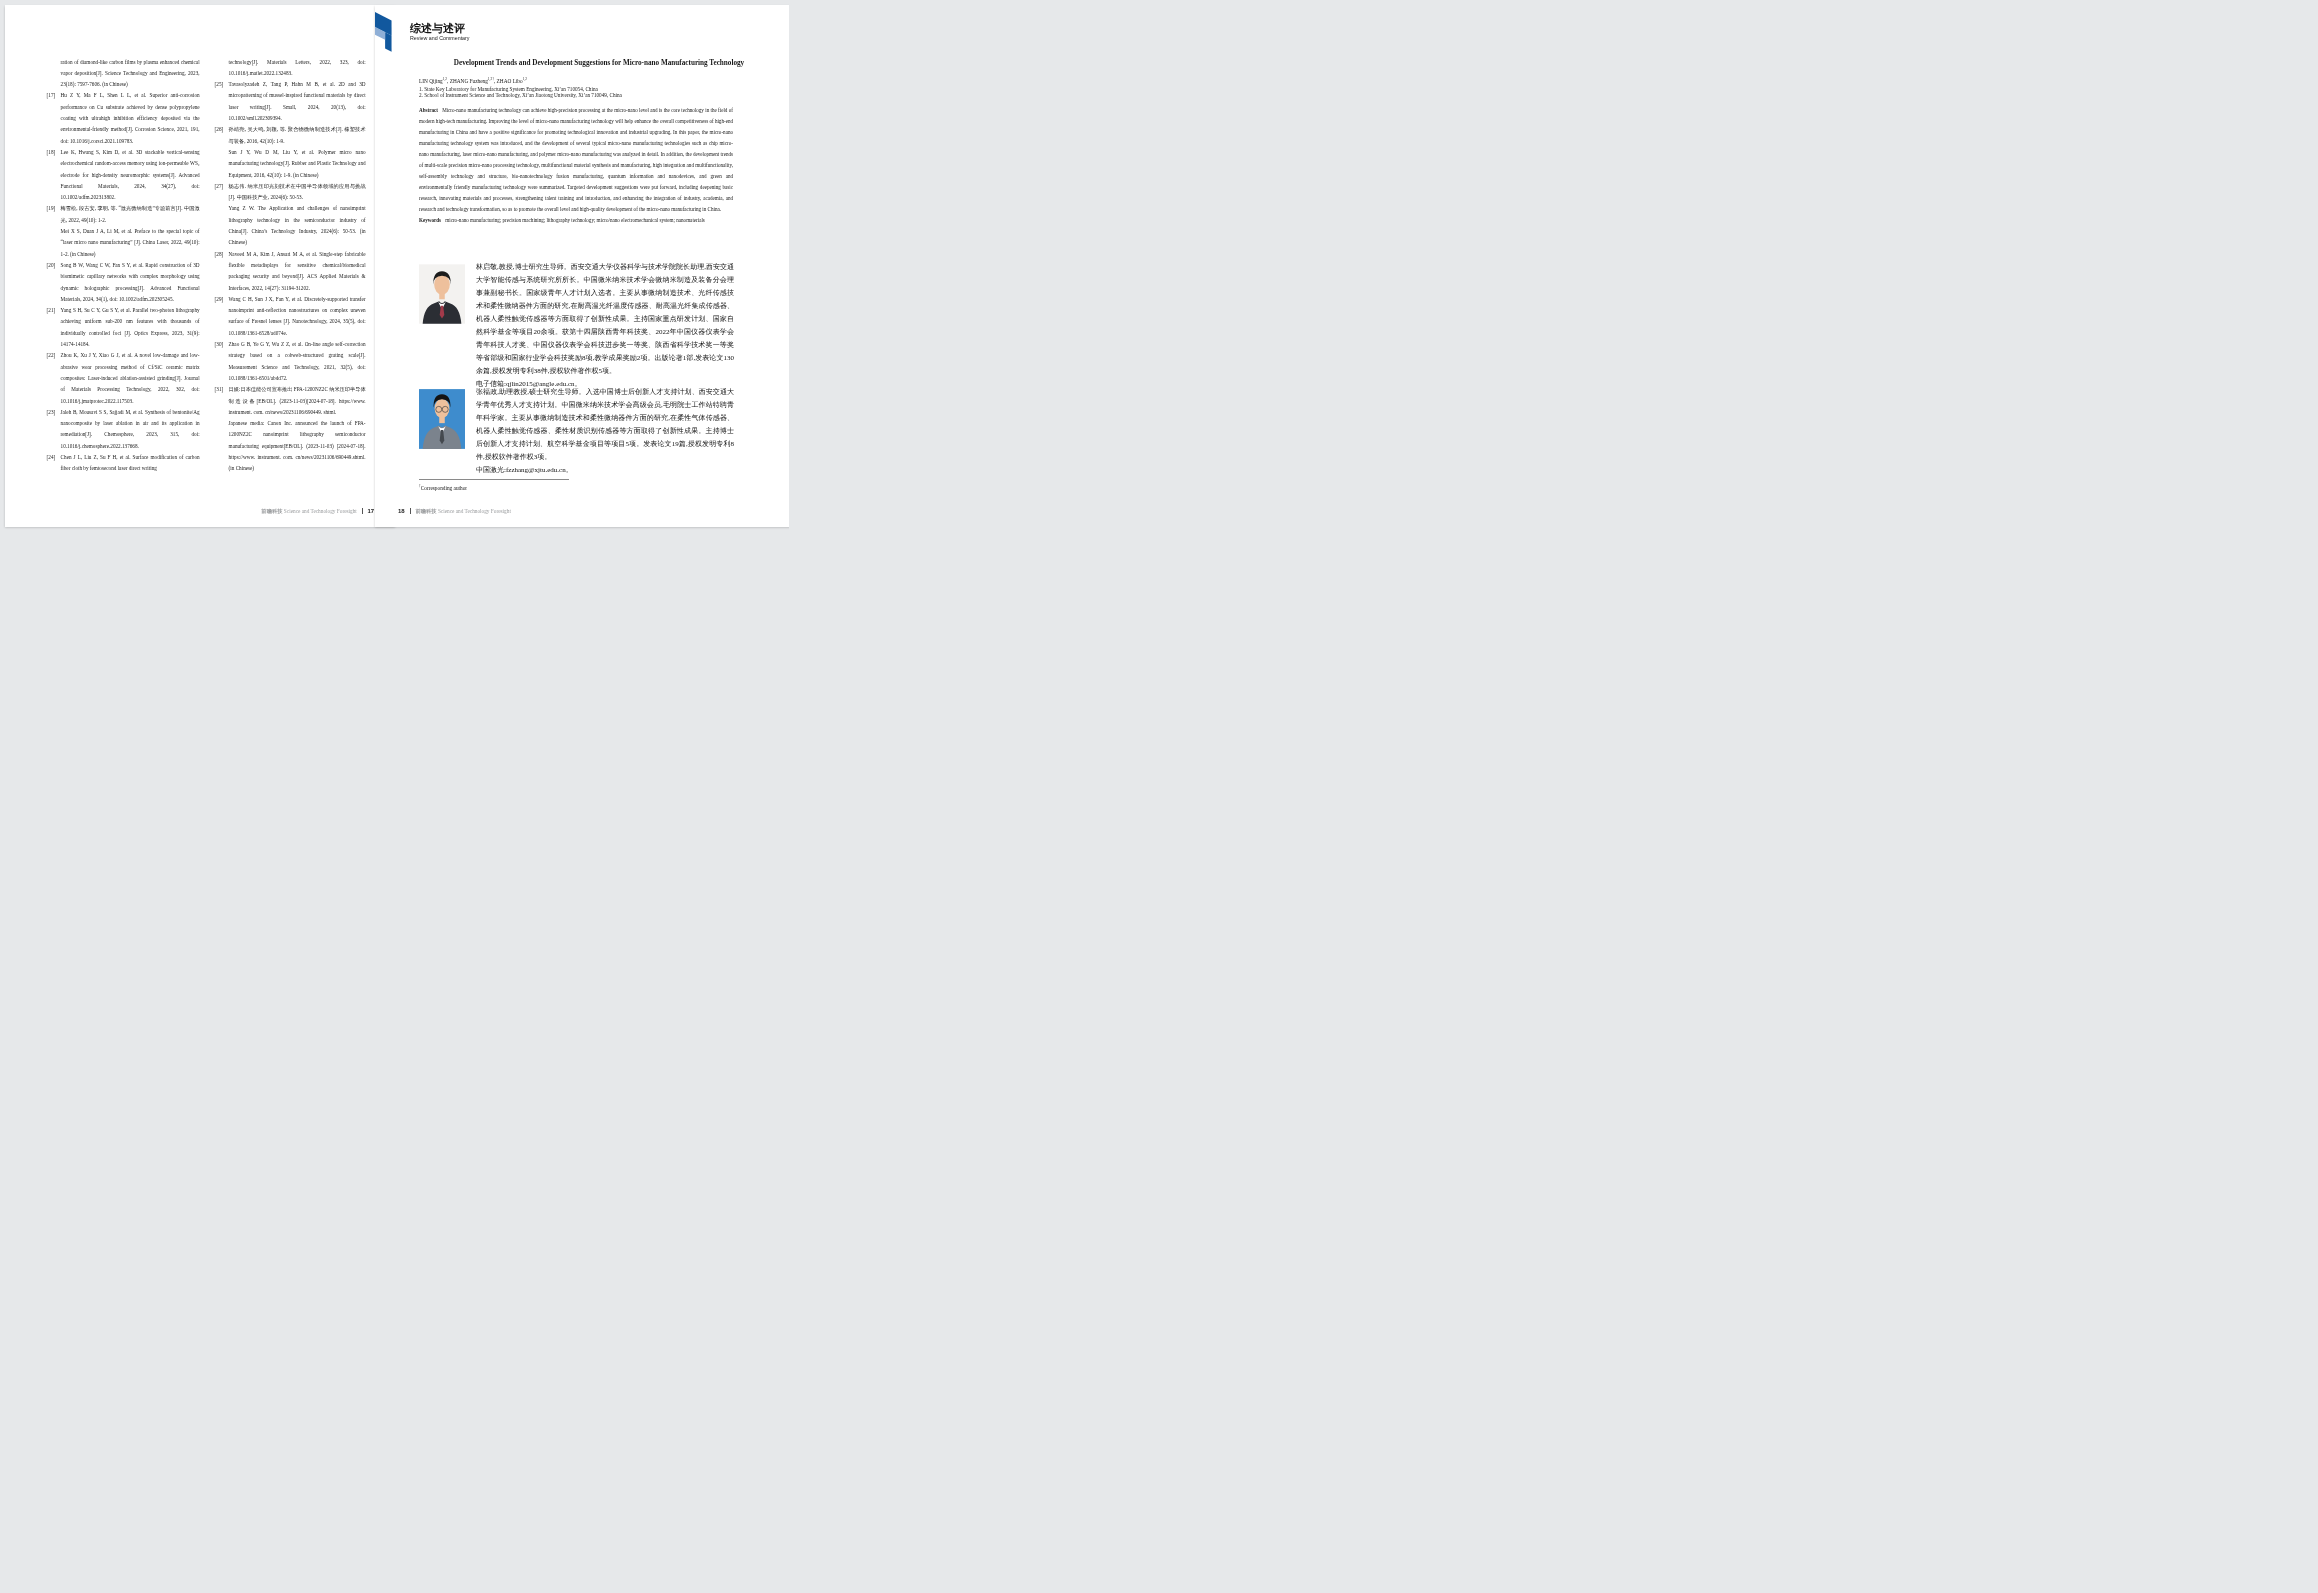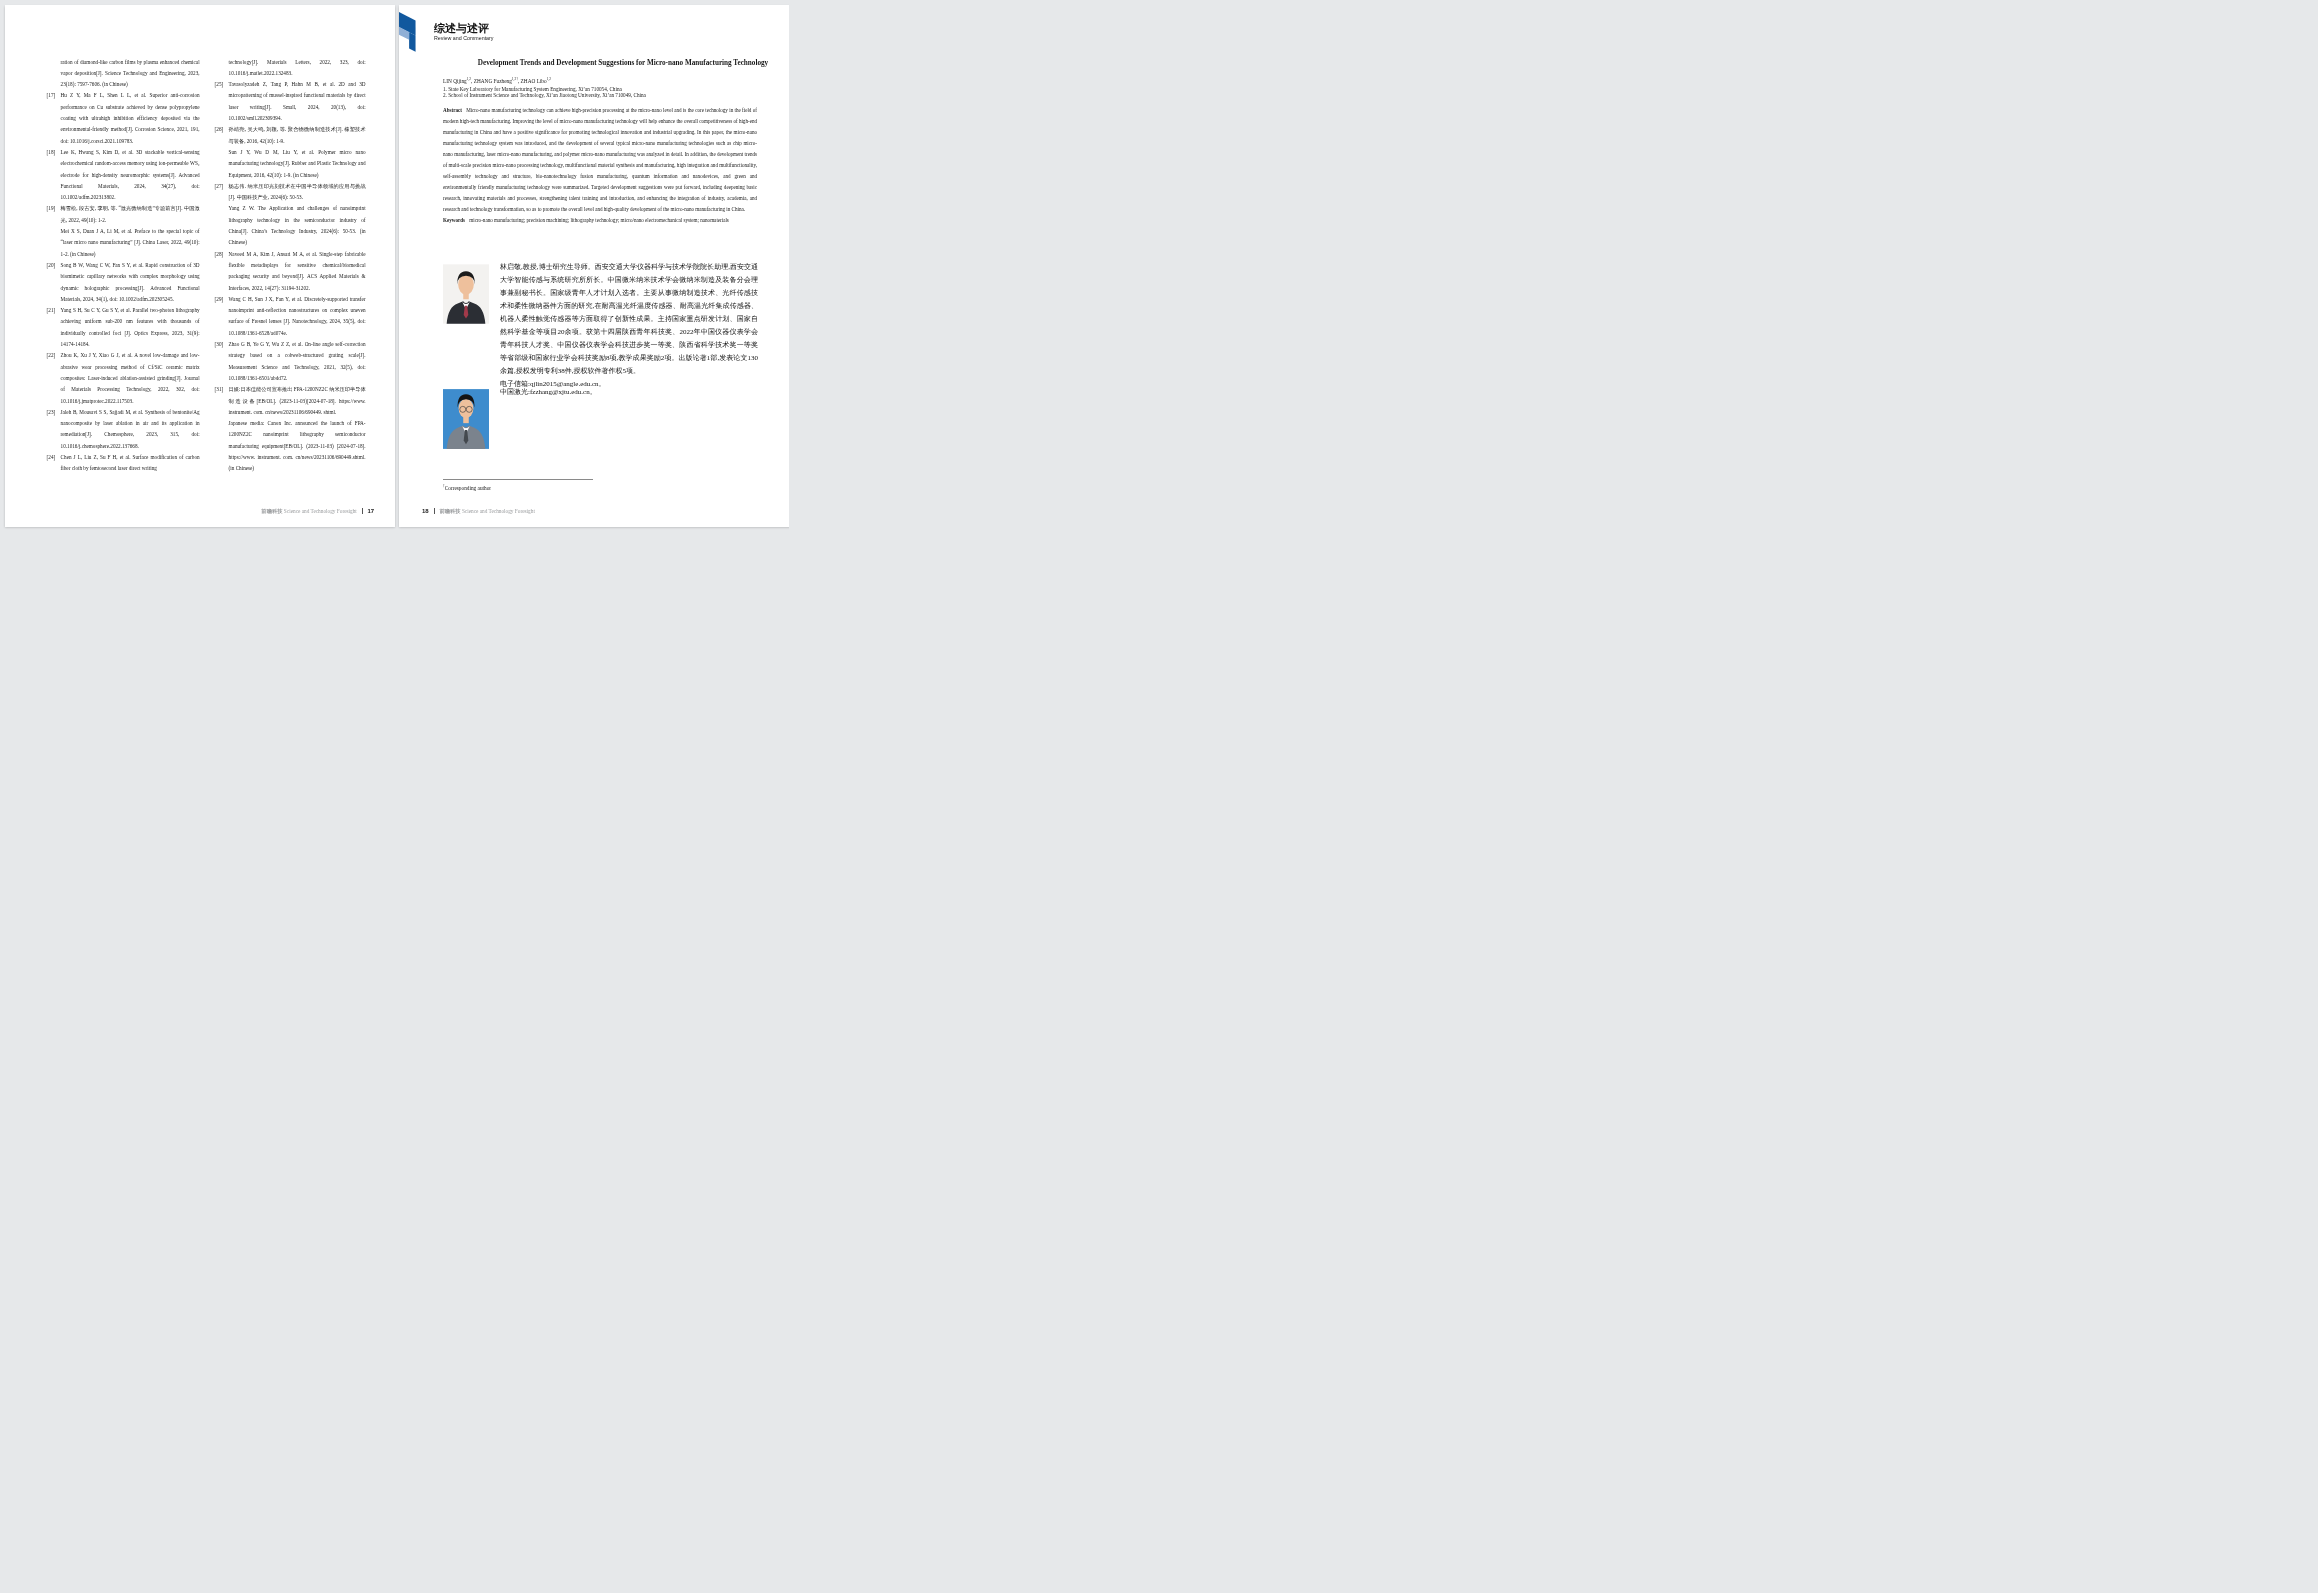--- a/index.html
+++ b/index.html
@@ -1,20 +1,20 @@
 <!DOCTYPE html>
 <html style="font-size:7.4px"><head>
 <meta charset="utf-8">
 <style>
   html,body{margin:0;padding:0;background:#e6e8ea;}
   .stage{position:relative;width:789px;height:531px;background:#e6e8ea;overflow:hidden;
          font-family:"Liberation Serif", serif;color:#1a1a1a;}
   .page{position:absolute;top:4.6px;height:522px;background:#ffffff;box-shadow:0 0.5px 2.3px rgba(0,0,0,.22);}
   #page-left{left:4.6px;width:390px;}
-  #page-right{left:399px;width:432px;}
+  #page-right{left:375px;width:432px;}
 
   
   .col{position:absolute;top:52px;font-size:5.2px;line-height:11.3px;text-align:justify;}
   #col1{left:42px;width:153px;}
   #col2{left:210px;width:151px;}
   .ref{position:relative;padding-left:14px;}
   .ref .num{position:absolute;left:0;top:0;}
 
   
   .footer{position:absolute;top:503px;font-size:5.3px;color:#8d8f92;white-space:nowrap;}
@@ -146,20 +146,21 @@
       <rect x="44" y="60" width="12" height="14" fill="#eec09c"></rect>
       <ellipse cx="50" cy="42" rx="16" ry="21" fill="#eec09c"></ellipse>
       <path d="M32,40 Q30,12 50,11 Q70,12 68,40 Q68,24 50,22 Q32,24 32,40 Z" fill="#141414"></path>
       <circle cx="43" cy="44" r="6.5" fill="none" stroke="#3a3a3a" stroke-width="1.4"></circle>
       <circle cx="57" cy="44" r="6.5" fill="none" stroke="#3a3a3a" stroke-width="1.4"></circle>
       <path d="M8,130 Q11,92 32,84 L44,79 Q50,87 56,79 L68,84 Q89,92 92,130 Z" fill="#7b838d"></path>
       <path d="M42,81 L50,97 L58,81 Q50,89 42,81 Z" fill="#ffffff"></path>
       <path d="M47.5,89 L52.5,89 L55,112 L50,120 L45,112 Z" fill="#44494f"></path>
     </svg>
     <div class="bio-text" id="bio2-text">
+      <span class="bio-line">张福政,助理教授,硕士研究生导师。入选中国博士后创新人才支持计划、西安交通大学青年优秀人才支持计划。中国微米纳米技术学会高级会员,毛明院士工作站特聘青年科学家。主要从事微纳制造技术和柔性微纳器件方面的研究,在柔性气体传感器、机器人柔性触觉传感器、柔性材质识别传感器等方面取得了创新性成果。主持博士后创新人才支持计划、航空科学基金项目等项目5项。发表论文19篇,授权发明专利8件,授权软件著作权3项。</span>
       <span class="bio-line">中国激光:fzzhang@xjtu.edu.cn。</span>
     </div>
 
     <div class="footnote-rule"></div>
     <div class="footnote">
       <sup>†</sup><span>Corresponding author</span>
     </div>
 
     <div class="footer footer-right">
       <span class="pagenum">18</span>

